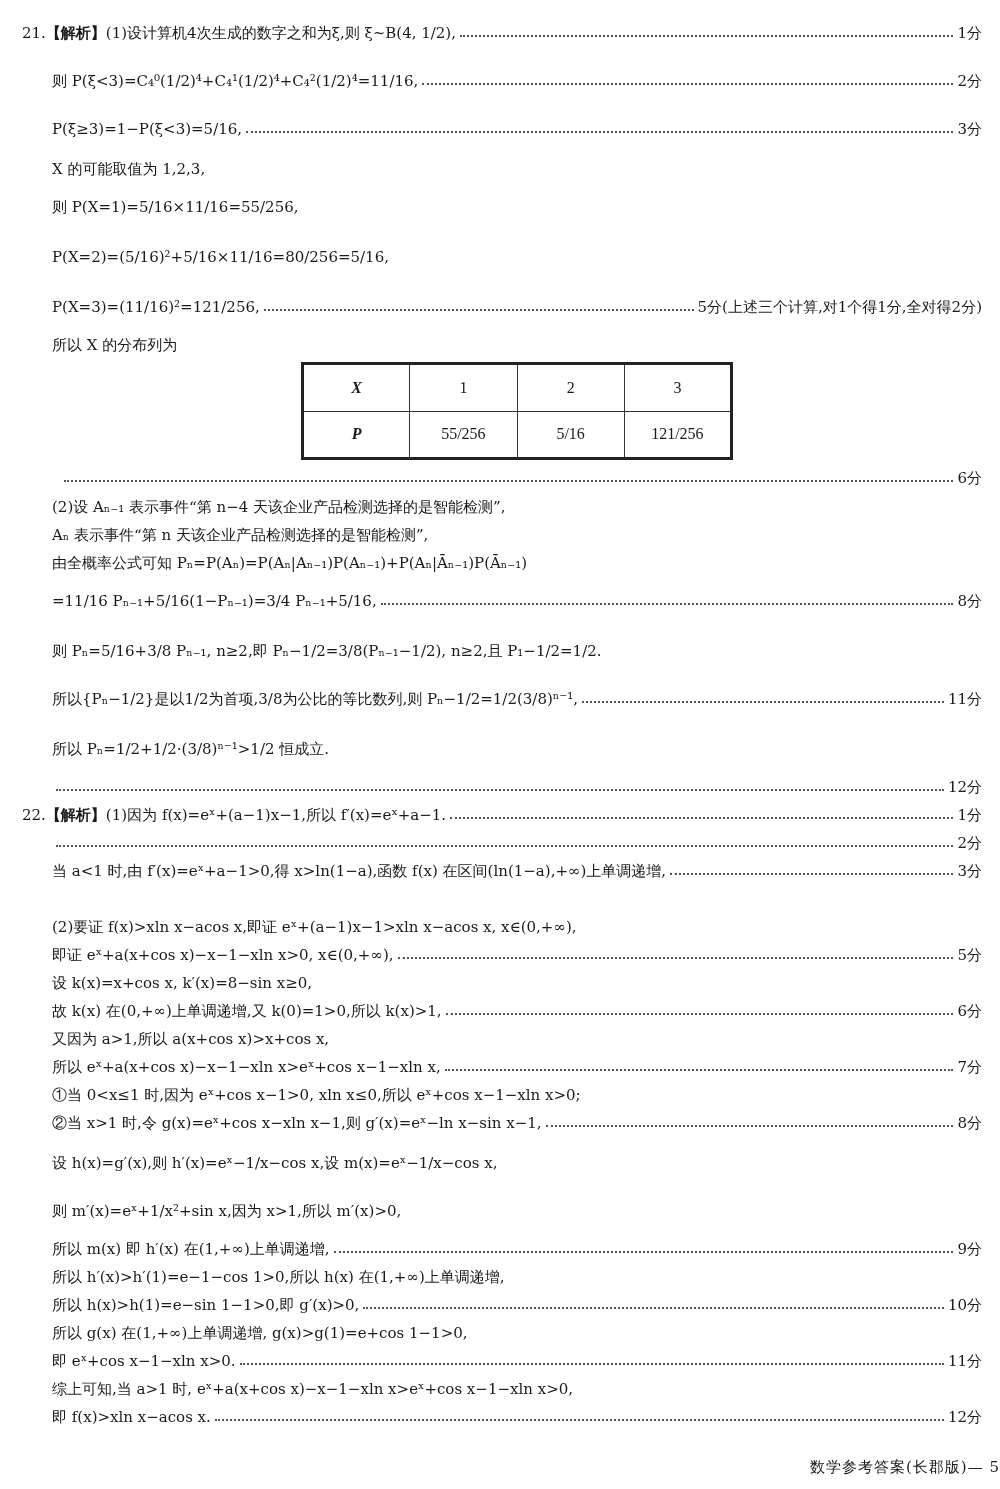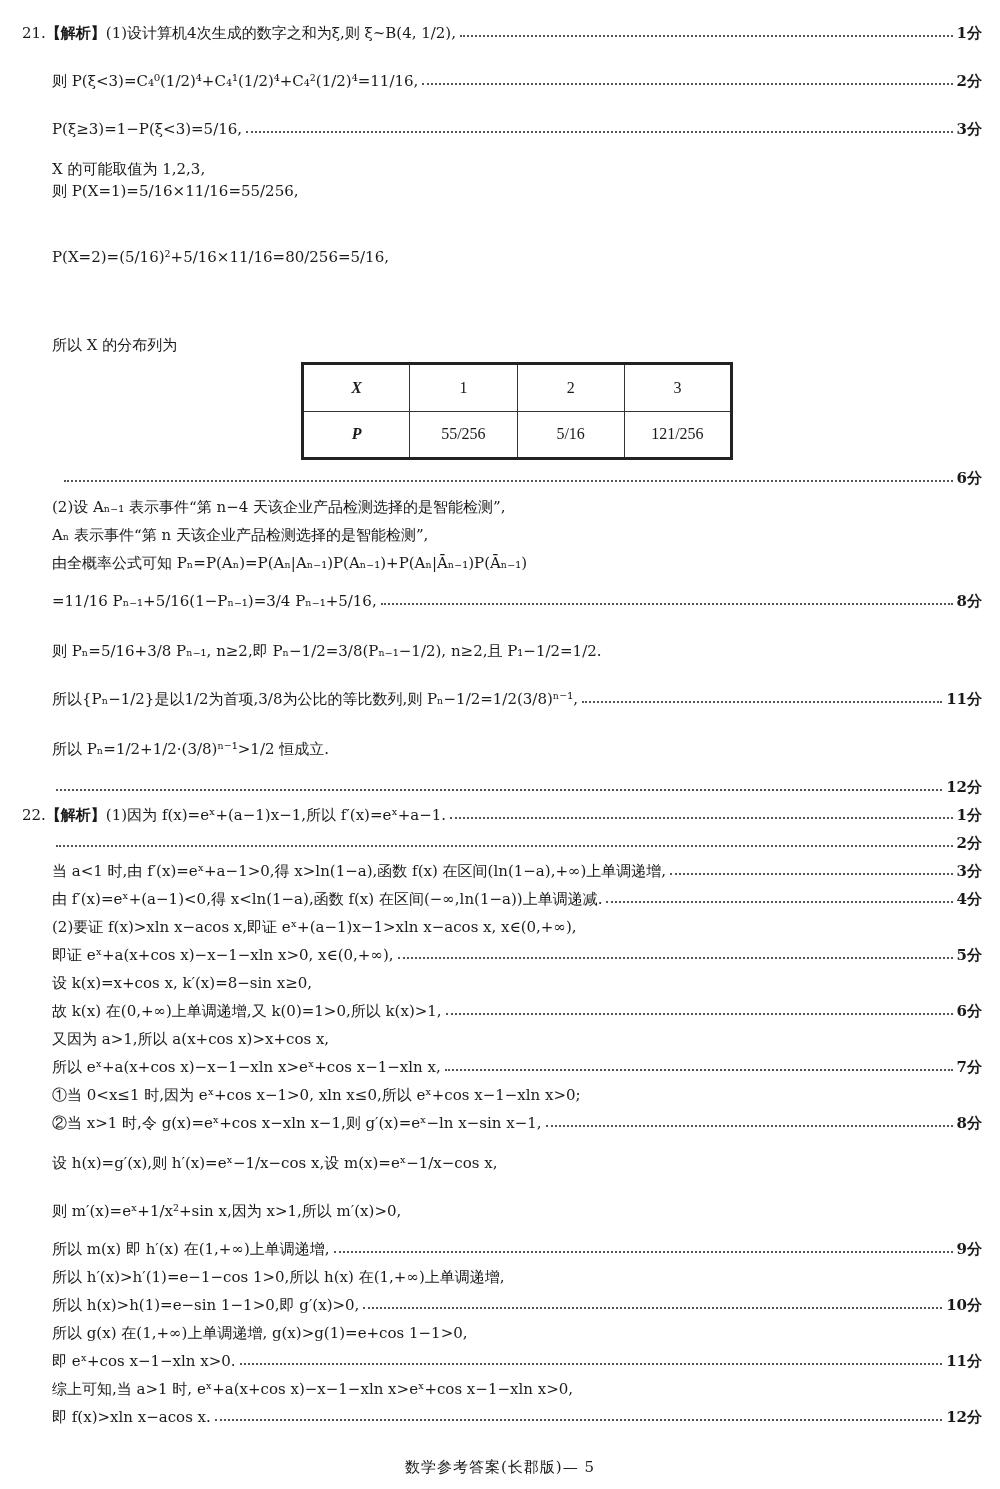--- a/index.html
+++ b/index.html
@@ -14,30 +14,30 @@
     display: flex; align-items: center; white-space: nowrap;
     font-size: 15px; line-height: 22px;
   }
   .line.first { left: 22px; }
   .txt { flex: 0 0 auto; }
   .txt .hl { font-weight: bold; }
   .dots {
     flex: 1 1 auto; margin: 0 4px;
     border-bottom: 2px dotted #555; height: 0; align-self: center; transform: translateY(3px);
   }
-  .score { flex: 0 0 auto; font-size: 15px; font-weight: bold; }
+  .score { flex: 0 0 auto; font-size: 15px; }
   table.dist {
     position: absolute; left: 301px; top: 362px; width: 432px; height: 98px;
     border-collapse: collapse; border: 3px solid #222;
     font-family: "Liberation Serif", "DejaVu Serif", serif; font-size: 16px;
   }
   table.dist td { border: 1.5px solid #333; text-align: center; width: 25%; }
   table.dist td.hdr { font-style: italic; font-weight: bold; }
   .footer {
-    position: absolute; top: 1458px; left: 0; width: 1000px; text-align: center;
+    position: absolute; top: 1458px; left: 0; width: 1000px; text-align: right;
     font-size: 15px; letter-spacing: 1px;
   }
 </style>
 </head>
 <body>
 
 <div class="page">
 
   <div class="line first" style="top:22px">
     <span class="txt"><span>21.</span><span class="hl">【解析】</span><span>(1)设计算机4次生成的数字之和为ξ,则 ξ~B(4, 1/2),</span></span>
@@ -50,25 +50,30 @@
     <span class="score">2分</span>
   </div>
   <div class="line" style="top:118px">
     <span class="txt">P(ξ≥3)=1−P(ξ&lt;3)=5/16,</span>
     <span class="dots"></span>
     <span class="score">3分</span>
   </div>
   <div class="line" style="top:158px">
     <span class="txt">X 的可能取值为 1,2,3,</span>
   </div>
-  <div class="line" style="top:180px">
+  <div class="line" style="top:196px">
     <span class="txt">则 P(X=1)=5/16×11/16=55/256,</span>
   </div>
   <div class="line" style="top:246px">
     <span class="txt">P(X=2)=(5/16)²+5/16×11/16=80/256=5/16,</span>
+  </div>
+  <div class="line" style="top:296px">
+    <span class="txt">P(X=3)=(11/16)²=121/256,</span>
+    <span class="dots"></span>
+    <span class="score">5分(上述三个计算,对1个得1分,全对得2分)</span>
   </div>
   <div class="line" style="top:334px">
     <span class="txt">所以 X 的分布列为</span>
   </div>
 
   <table class="dist">
     <tbody>
         <tr>
       <td class="hdr">X</td>
       <td>1</td>
@@ -126,25 +131,20 @@
   </div>
   <div class="line" style="top:832px">
     <span class="dots"></span>
     <span class="score">2分</span>
   </div>
   <div class="line" style="top:860px">
     <span class="txt">当 a&lt;1 时,由 f′(x)=eˣ+a−1&gt;0,得 x&gt;ln(1−a),函数 f(x) 在区间(ln(1−a),+∞)上单调递增,</span>
     <span class="dots"></span>
     <span class="score">3分</span>
   </div>
-  <div class="line" style="top:888px">
-    <span class="txt">由 f′(x)=eˣ+(a−1)&lt;0,得 x&lt;ln(1−a),函数 f(x) 在区间(−∞,ln(1−a))上单调递减.</span>
-    <span class="dots"></span>
-    <span class="score">4分</span>
-  </div>
   <div class="line" style="top:916px">
     <span class="txt">(2)要证 f(x)&gt;xln x−acos x,即证 eˣ+(a−1)x−1&gt;xln x−acos x, x∈(0,+∞),</span>
   </div>
   <div class="line" style="top:944px">
     <span class="txt">即证 eˣ+a(x+cos x)−x−1−xln x&gt;0, x∈(0,+∞),</span>
     <span class="dots"></span>
     <span class="score">5分</span>
   </div>
   <div class="line" style="top:972px">
     <span class="txt">设 k(x)=x+cos x, k′(x)=8−sin x≥0,</span>

